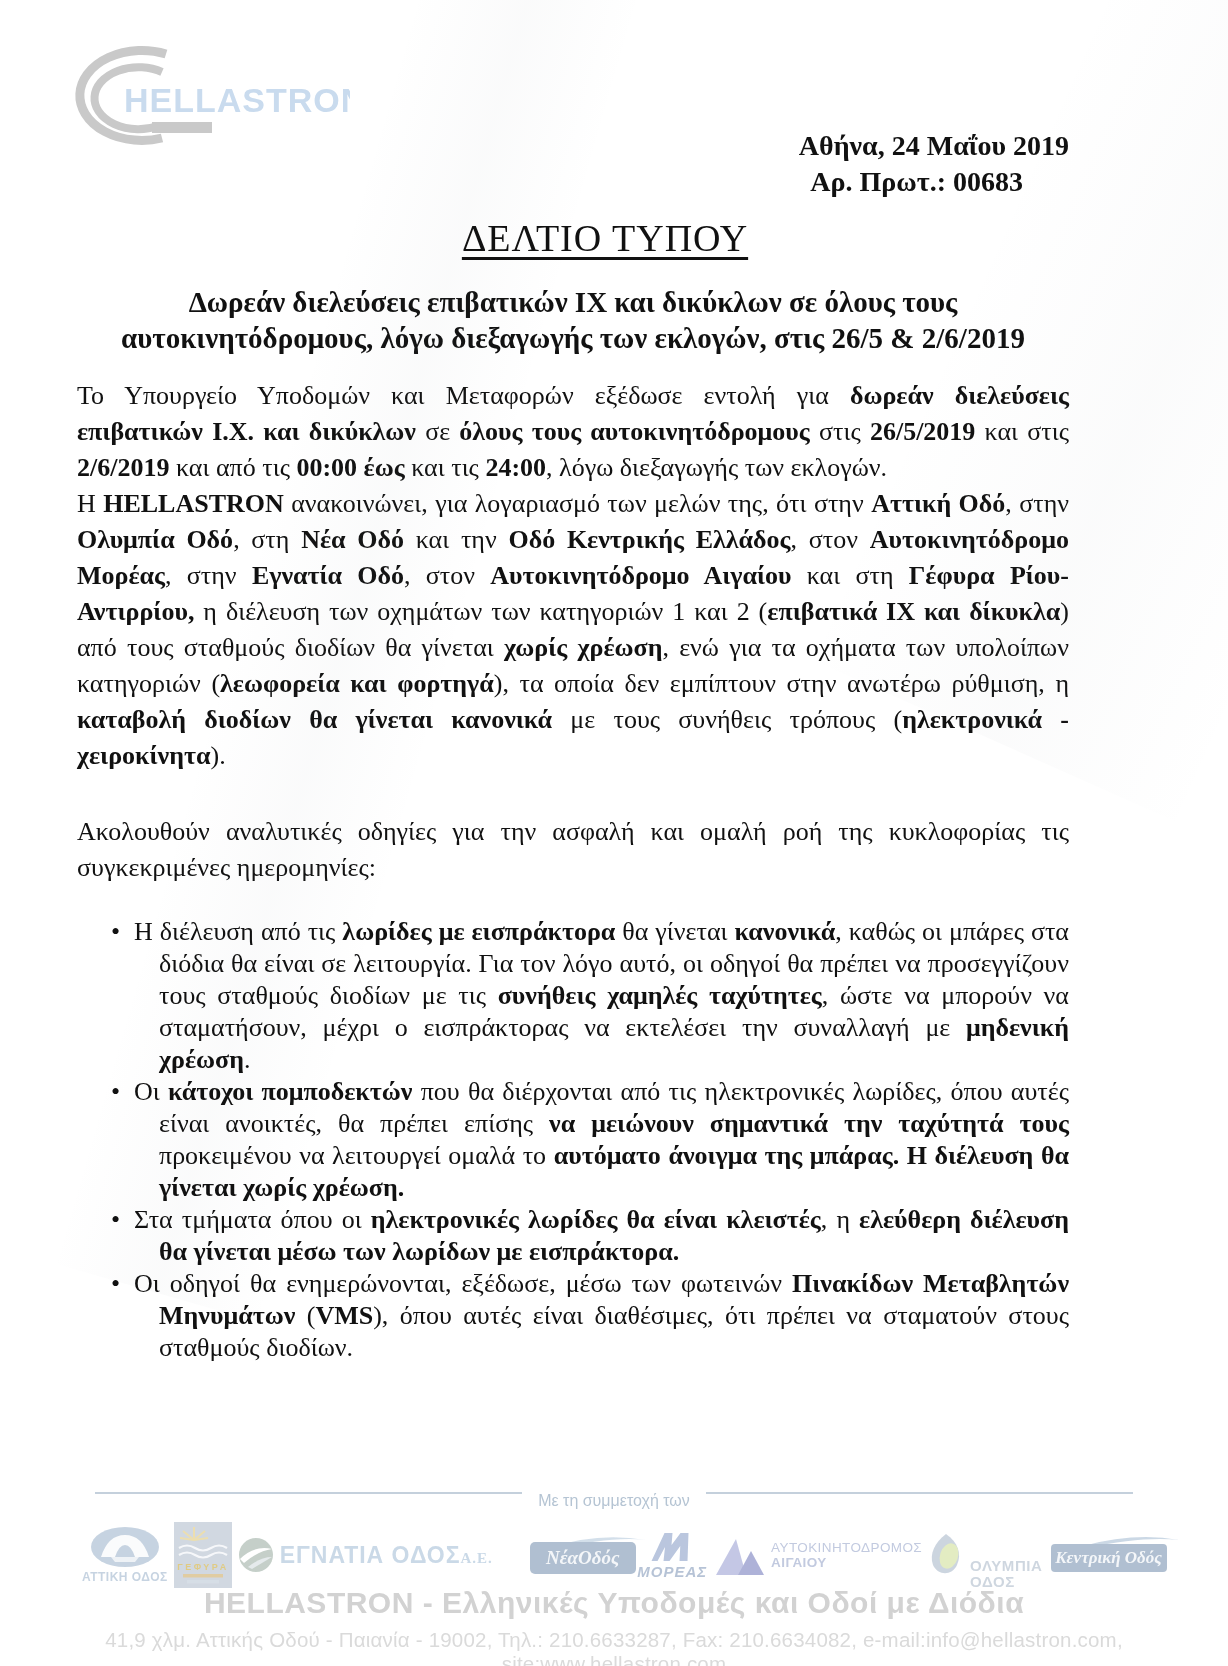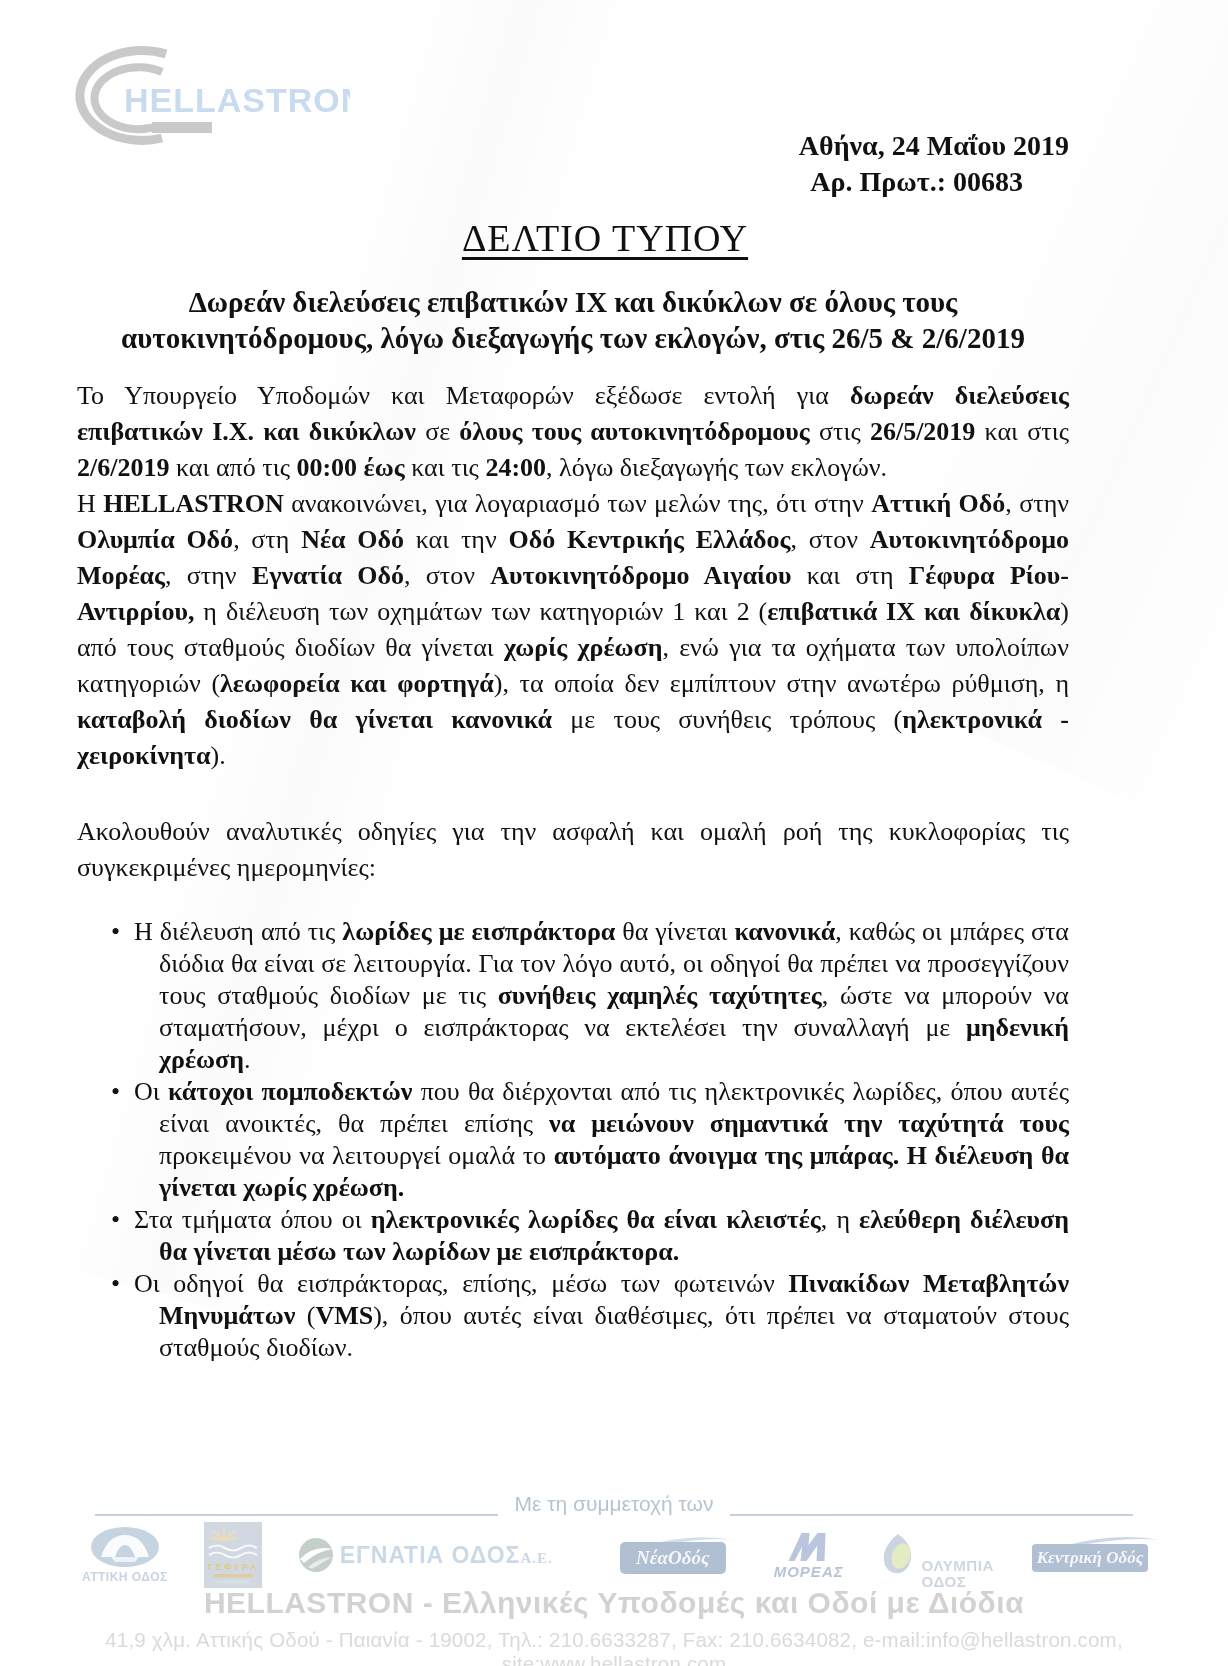--- a/index.html
+++ b/index.html
@@ -59,23 +59,23 @@
     position:relative;padding-left:82px;text-indent:-25px;
     text-align:justify;font-size:26px;line-height:32px;
   }
   ul.bullets .bullet{position:absolute;left:34px;top:0;text-indent:0;}
 
   b{font-weight:bold;}
 
   
   .participation{
     position:absolute;top:1492px;left:95px;right:95px;
-    display:flex;align-items:flex-end;gap:16px;
-    font-family:"Liberation Sans","DejaVu Sans",sans-serif;
-    font-size:21px;color:var(--divider-blue-gray,#b5c4d3);
+    display:flex;align-items:flex-start;gap:16px;
+    font-family:"Liberation Sans","DejaVu Sans",sans-serif;
+    font-size:16px;color:var(--divider-blue-gray,#b5c4d3);
   }
   .participation .line{flex:1;height:2px;background:var(--divider-blue-gray,#b5c4d3);opacity:.8;}
 
   .logos-row{
     position:absolute;top:1512px;left:82px;right:66px;height:86px;
     display:flex;align-items:center;justify-content:space-between;gap:6px;
     opacity:.8;
     font-family:"Liberation Sans","DejaVu Sans",sans-serif;
   }
   .partner{display:flex;flex-direction:column;align-items:center;gap:2px;}
@@ -157,21 +157,21 @@
       <li>
         <span class="bullet">•</span><span><span>Η διέλευση από τις </span><b>λωρίδες με εισπράκτορα</b><span> θα γίνεται </span><b>κανονικά</b><span>, καθώς οι μπάρες στα διόδια θα είναι σε λειτουργία. Για τον λόγο αυτό, οι οδηγοί θα πρέπει να προσεγγίζουν τους σταθμούς διοδίων με τις </span><b>συνήθεις χαμηλές ταχύτητες</b><span>, ώστε να μπορούν να σταματήσουν, μέχρι ο εισπράκτορας να εκτελέσει την συναλλαγή με </span><b>μηδενική χρέωση</b><span>.</span></span>
       </li>
       <li>
         <span class="bullet">•</span><span><span>Οι </span><b>κάτοχοι πομποδεκτών</b><span> που θα διέρχονται από τις ηλεκτρονικές λωρίδες, όπου αυτές είναι ανοικτές, θα πρέπει επίσης </span><b>να μειώνουν σημαντικά την ταχύτητά τους</b><span> προκειμένου να λειτουργεί ομαλά το </span><b>αυτόματο άνοιγμα της μπάρας. Η διέλευση θα γίνεται χωρίς χρέωση.</b></span>
       </li>
       <li>
         <span class="bullet">•</span><span><span>Στα τμήματα όπου οι </span><b>ηλεκτρονικές λωρίδες θα είναι κλειστές</b><span>, η </span><b>ελεύθερη διέλευση θα γίνεται μέσω των λωρίδων με εισπράκτορα.</b></span>
       </li>
       <li>
-        <span class="bullet">•</span><span><span>Οι οδηγοί θα εισπράκτορας, επίσης, μέσω των φωτεινών </span><b>Πινακίδων Μεταβλητών Μηνυμάτων</b><span> (</span><b>VMS</b><span>), όπου αυτές είναι διαθέσιμες, ότι πρέπει να σταματούν στους σταθμούς διοδίων.</span></span>
+        <span class="bullet">•</span><span><span>Οι οδηγοί θα ενημερώνονται, εξέδωσε, μέσω των φωτεινών </span><b>Πινακίδων Μεταβλητών Μηνυμάτων</b><span> (</span><b>VMS</b><span>), όπου αυτές είναι διαθέσιμες, ότι πρέπει να σταματούν στους σταθμούς διοδίων.</span></span>
       </li>
     </ul>
   </div>
 
   <div class="participation">
     <div class="line"></div>
     <div>Με τη συμμετοχή των</div>
     <div class="line"></div>
   </div>
 
@@ -224,20 +224,30 @@
 
     <div class="partner">
       <svg width="46" height="30" viewBox="0 0 46 30">
         <g transform="skewX(-14)" fill="#a9b9d6">
           <path d="M10 30 L16 2 L24 2 L26 14 L32 2 L40 2 L46 30 L38 30 L35 15 L28 30 L22 30 L20 16 L16 30 Z"></path>
         </g>
       </svg>
       <div class="moreas-label">ΜΟΡΕΑΣ</div>
     </div>
 
+    <div class="partner-row">
+      <svg width="52" height="42" viewBox="0 0 52 42">
+        <polygon points="3,41 23,5 33,41" fill="var(--partner-purple-light,#b6badf)"></polygon>
+        <polygon points="25,41 38,17 51,41" fill="var(--partner-purple-dark,#9aa0cf)"></polygon>
+      </svg>
+      <div class="aigaiou-text">
+        <div>ΑΥΤΟΚΙΝΗΤΟΔΡΟΜΟΣ</div>
+        <div class="l2">ΑΙΓΑΙΟΥ</div>
+      </div>
+    </div>
 
     <div class="partner-row">
       <svg width="36" height="46" viewBox="0 0 36 46">
         <path d="M18 2 C30 10 34 22 29 33 C24 44 10 44 5 33 C1 22 7 10 18 2 Z" fill="#c0cbd8"></path>
         <ellipse cx="21" cy="24" rx="9" ry="13" transform="rotate(18 21 24)" fill="var(--partner-lime,#dde8b4)"></ellipse>
       </svg>
       <div class="olympia-text">
         <div>ΟΛΥΜΠΙΑ</div>
         <div>ΟΔΟΣ</div>
       </div>

